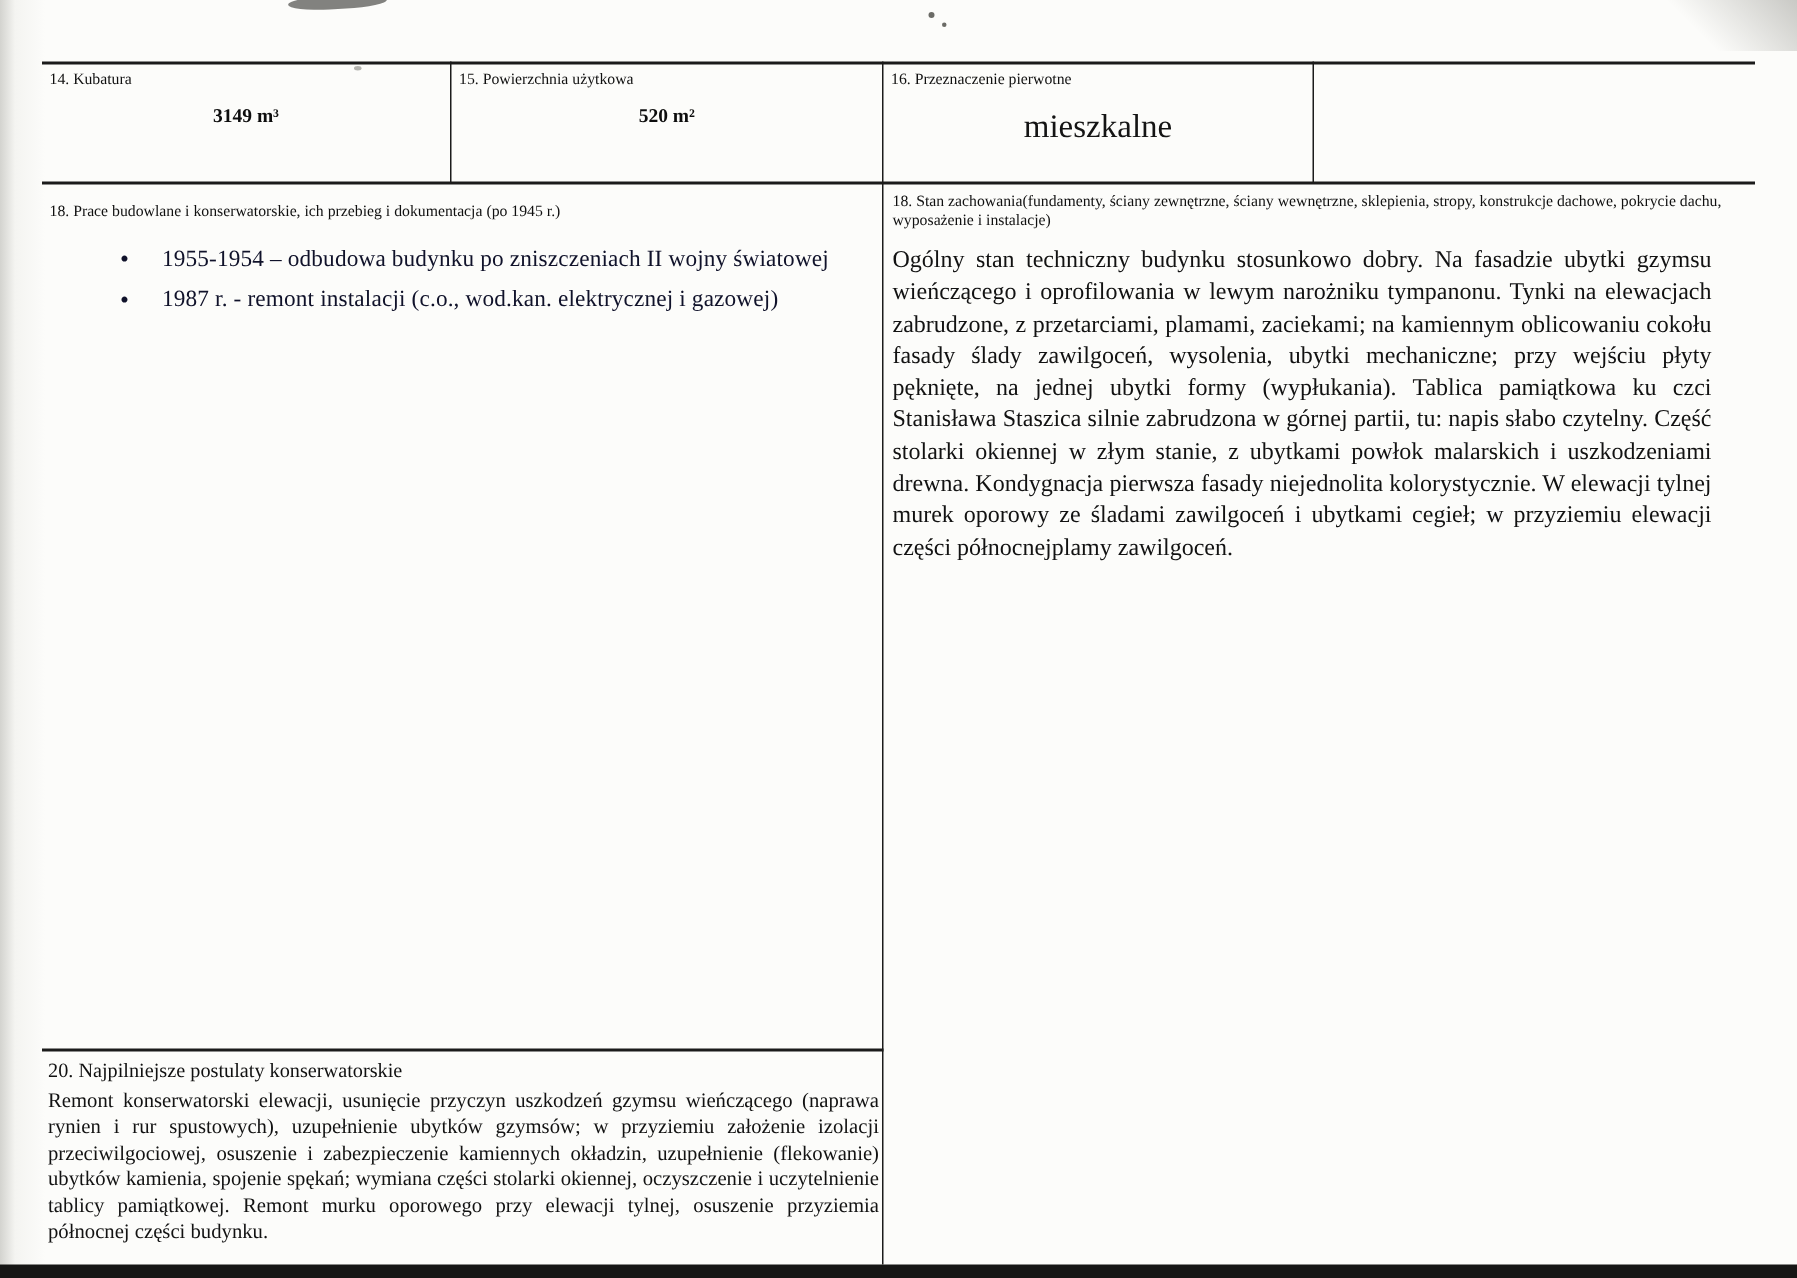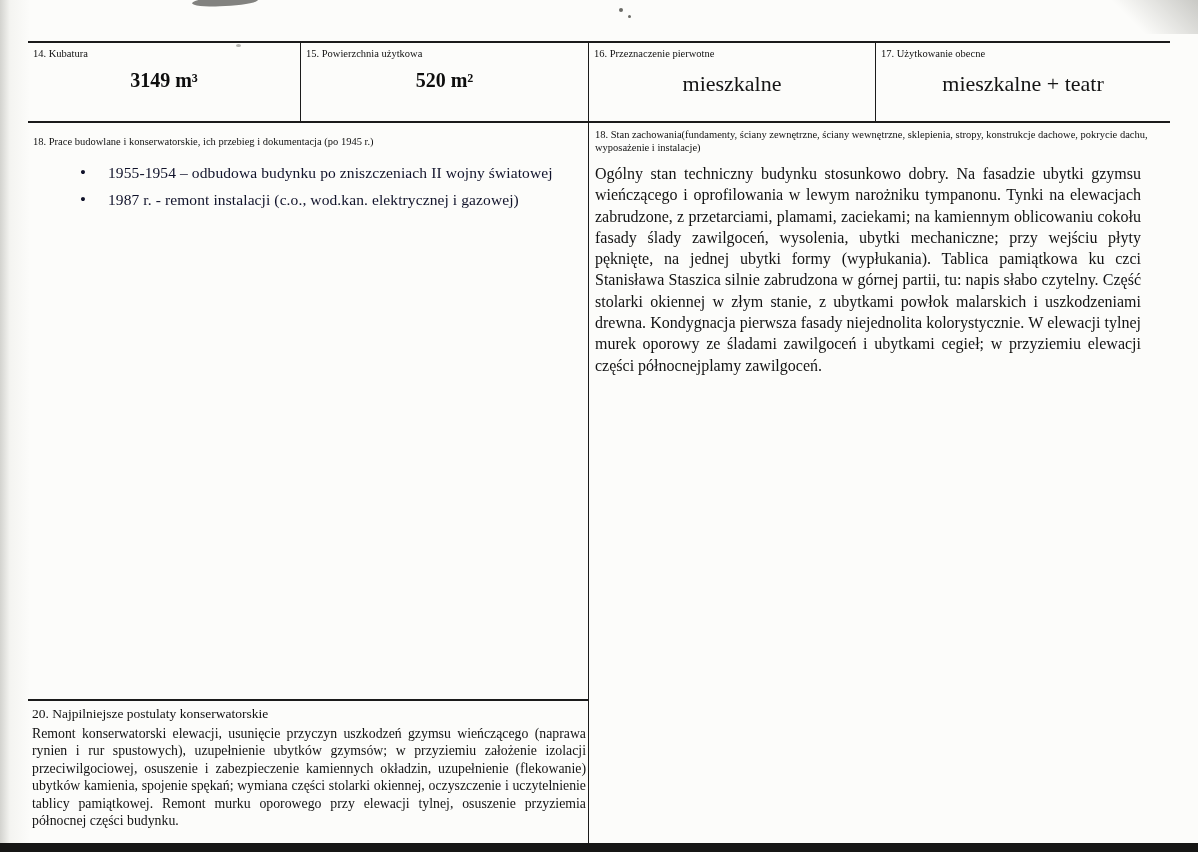--- a/index.html
+++ b/index.html
@@ -27,21 +27,21 @@
 
   .line { position:absolute; background:#1b1b1b; }
 
   .cell { position:absolute; }
   .label-sm {
     font-size:10.5px; line-height:13px; color:#101010;
     padding:4px 5px 0 5px;
   }
   .value-bold {
     position:absolute; left:0; right:0; top:26px;
-    text-align:center; font-size:20px; font-weight:bold; color:#0d0d0d;
+    text-align:center; font-size:13px; font-weight:bold; color:#0d0d0d;
   }
   .value-reg {
     position:absolute; left:0; right:0; top:28px;
     text-align:center; font-size:22px; color:#141414;
   }
 
   .section { position:absolute; }
   .bullet-list { margin-top:16px; }
   .bullet-item {
     position:relative; margin:0 0 9px 52px; padding-left:28px;
@@ -96,24 +96,20 @@
   <div class="cell" style="left:301px; top:43px; width:287px; height:78px;">
     <div class="label-sm">15. Powierzchnia użytkowa</div>
     <div class="value-bold">520 m²</div>
   </div>
 
   <div class="cell" style="left:589px; top:43px; width:286px; height:78px;">
     <div class="label-sm">16. Przeznaczenie pierwotne</div>
     <div class="value-reg">mieszkalne</div>
   </div>
 
-  <div class="cell" style="left:876px; top:43px; width:294px; height:78px;">
-    <div class="label-sm">17. Użytkowanie obecne</div>
-    <div class="value-reg">mieszkalne + teatr</div>
-  </div>
 
   <div class="section" style="left:28px; top:131px; width:560px; height:574px;">
     <div class="label-sm">18. Prace budowlane i konserwatorskie, ich przebieg i dokumentacja (po 1945 r.)</div>
     <div class="bullet-list">
       <div class="bullet-item">1955-1954 – odbudowa budynku po zniszczeniach II wojny światowej</div>
       <div class="bullet-item">1987 r. - remont instalacji (c.o., wod.kan. elektrycznej i gazowej)</div>
     </div>
   </div>
 
   <div class="section" style="left:593px; top:124px; width:578px; height:718px;">

